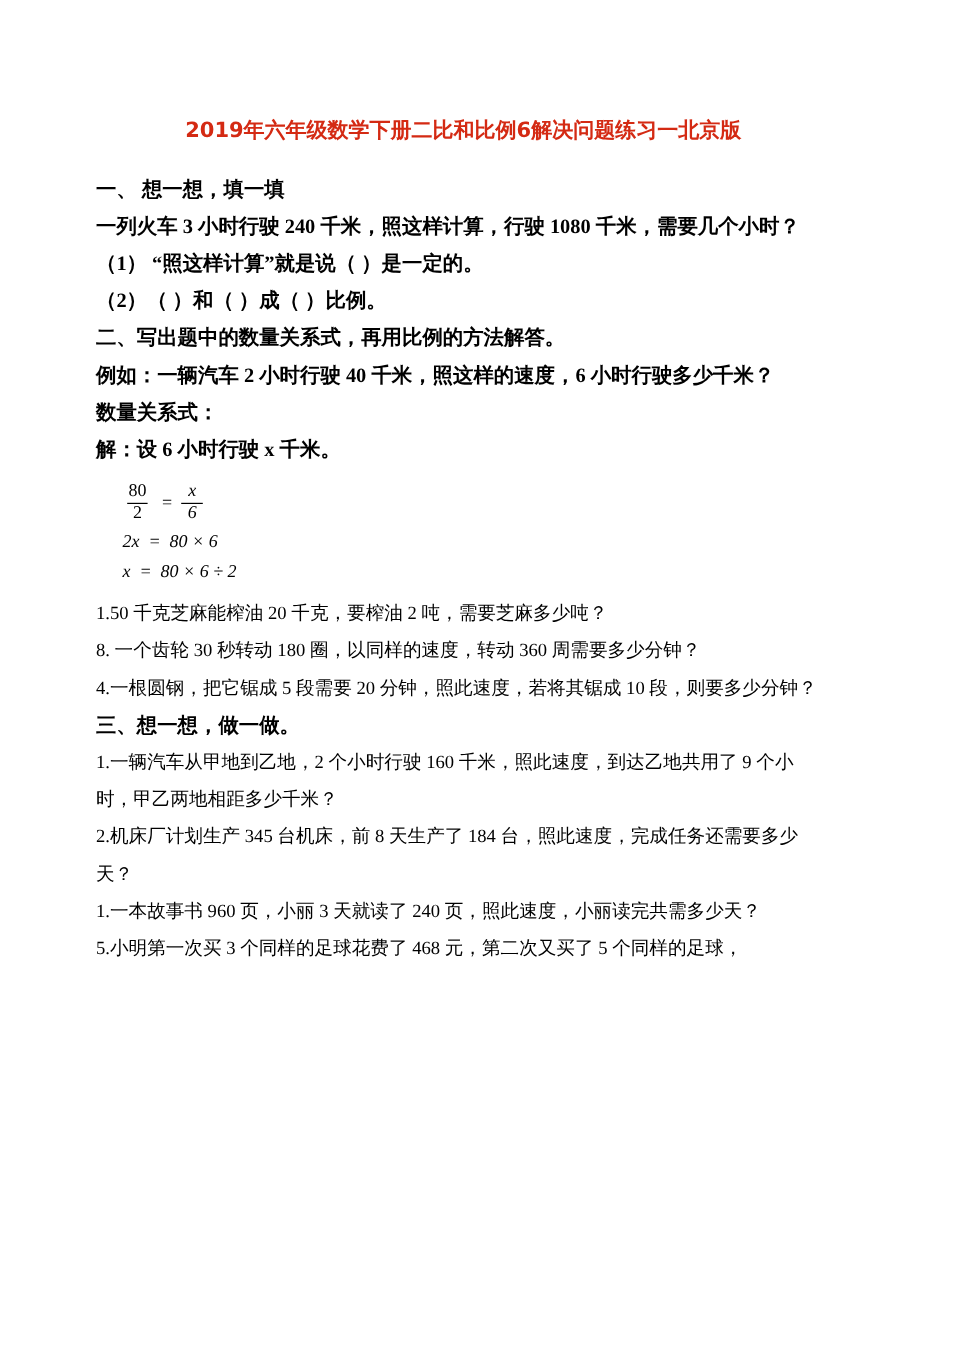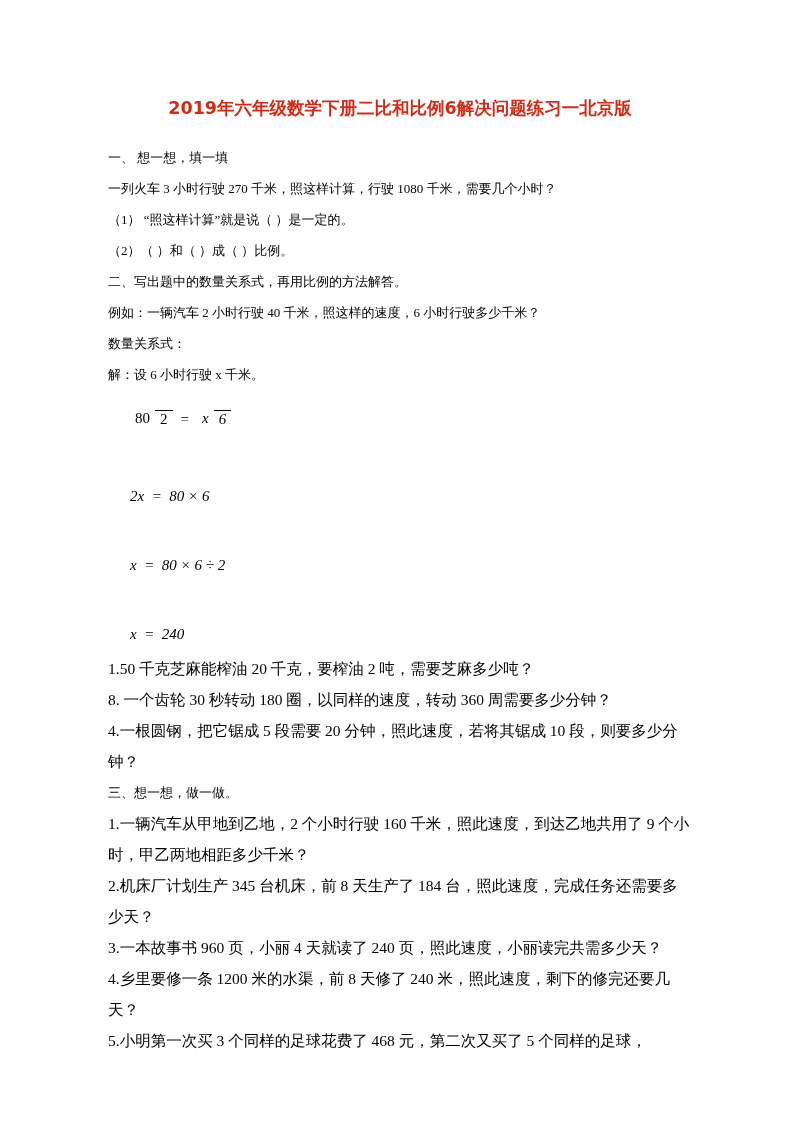--- a/index.html
+++ b/index.html
@@ -12,53 +12,54 @@
     height: 1132px;
     font-family: "Liberation Serif", "DejaVu Serif", serif;
     color: #000000;
     position: relative;
     overflow: hidden;
   }
   .page {
     box-sizing: border-box;
     width: 800px;
     height: 960px;
-    padding: 96px 108px 0 108px;
+    padding: 96px 108px 0 80px;
   }
   .doc-title {
     color: #d42a13;
     font-family: "DejaVu Sans", "Liberation Sans", sans-serif;
     font-weight: bold;
     font-size: 17.5px;
     text-align: center;
     letter-spacing: 0px;
     margin: 0 0 22px 0;
     white-space: nowrap;
   }
   .line {
-    font-size: 13px;
+    font-size: 17px;
     line-height: 31px;
     margin: 0;
     text-align: justify;
+    font-weight: bold;
   }
   .math-block {
     margin: 8px 0 6px 0;
     padding-left: 22px;
     font-family: "Liberation Serif", "DejaVu Serif", serif;
     font-size: 15px;
     line-height: 25px;
   }
   .frac-row {
     display: flex;
     align-items: center;
     height: 42px;
   }
   .frac {
     display: inline-flex;
-    flex-direction: row;
+    flex-direction: column;
     align-items: center;
     vertical-align: middle;
     line-height: 1.05;
   }
   .frac .num {
     padding: 0 5px 1px 5px;
     font-size: 15px;
   }
   .frac .den {
     padding: 1px 5px 0 5px;
@@ -67,37 +68,36 @@
   }
   .eqsign {
     margin: 0 8px;
     font-size: 15px;
   }
   .italic {
     font-style: italic;
   }
   .mline {
     white-space: pre;
-    margin-top: 44px;
   }
   .para {
     font-size: 15.5px;
     line-height: 31px;
     margin: 0;
   }
 </style>
 </head>
 <body>
 
 <div class="page">
 
   <h1 class="doc-title">2019年六年级数学下册二比和比例6解决问题练习一北京版</h1>
 
   <p class="line">一、    想一想，填一填</p>
-  <p class="line">一列火车 3 小时行驶 270 千米，照这样计算，行驶 1080 千米，需要几个小时？</p>
+  <p class="line">一列火车 3 小时行驶 240 千米，照这样计算，行驶 1080 千米，需要几个小时？</p>
   <p class="line">（1）  “照这样计算”就是说（        ）是一定的。</p>
   <p class="line">（2）（        ）和（        ）成（      ）比例。</p>
 
   <p class="line">二、写出题中的数量关系式，再用比例的方法解答。</p>
   <p class="line">例如：一辆汽车 2 小时行驶 40 千米，照这样的速度，6 小时行驶多少千米？</p>
   <p class="line">数量关系式：</p>
   <p class="line">解：设 6 小时行驶 x 千米。</p>
 
   <div class="math-block">
     <div class="frac-row">
@@ -106,27 +106,25 @@
         <span class="den">2</span>
       </span>
       <span class="eqsign">=</span>
       <span class="frac italic">
         <span class="num">x</span>
         <span class="den">6</span>
       </span>
     </div>
     <div class="mline italic">2x  =  80 × 6</div>
     <div class="mline italic">x  =  80 × 6 ÷ 2</div>
-    <div class="mline italic">x  =  240</div>
   </div>
 
   <p class="para">1.50 千克芝麻能榨油 20 千克，要榨油 2 吨，需要芝麻多少吨？</p>
   <p class="para">8.  一个齿轮 30 秒转动 180 圈，以同样的速度，转动 360 周需要多少分钟？</p>
   <p class="para">4.一根圆钢，把它锯成 5 段需要 20 分钟，照此速度，若将其锯成 10 段，则要多少分钟？</p>
 
   <p class="line">三、想一想，做一做。</p>
   <p class="para">1.一辆汽车从甲地到乙地，2 个小时行驶 160 千米，照此速度，到达乙地共用了 9 个小时，甲乙两地相距多少千米？</p>
   <p class="para">2.机床厂计划生产 345 台机床，前 8 天生产了 184 台，照此速度，完成任务还需要多少天？</p>
-  <p class="para">3.一本故事书 960 页，小丽 4 天就读了 240 页，照此速度，小丽读完共需多少天？</p>
-  <p class="para">4.乡里要修一条 1200 米的水渠，前 8 天修了 240 米，照此速度，剩下的修完还要几天？</p>
+  <p class="para">1.一本故事书 960 页，小丽 3 天就读了 240 页，照此速度，小丽读完共需多少天？</p>
   <p class="para">5.小明第一次买 3 个同样的足球花费了 468 元，第二次又买了 5 个同样的足球，</p>
 
 </div>
 
 </body></html>

